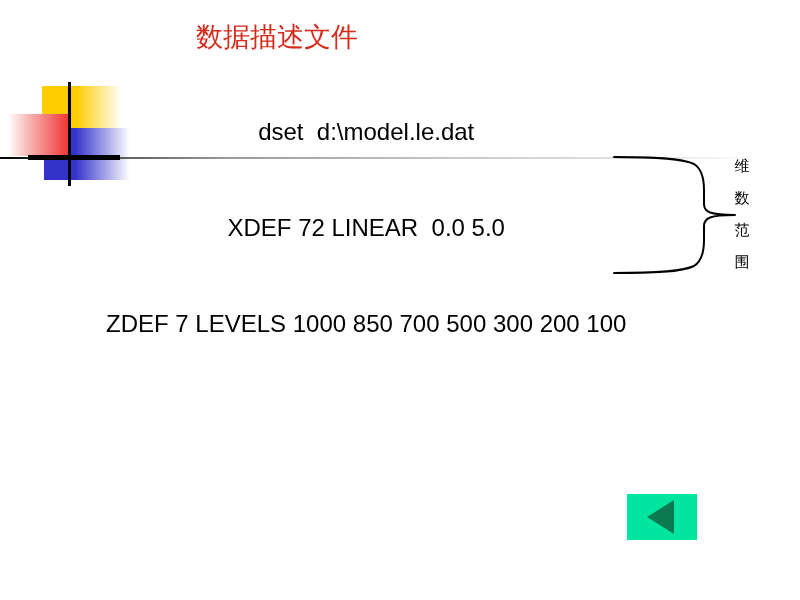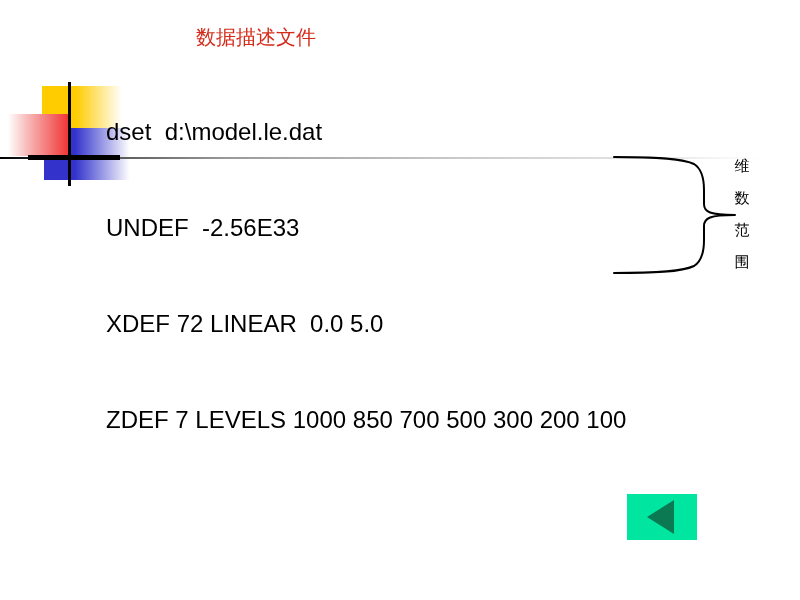--- a/index.html
+++ b/index.html
@@ -88,41 +88,42 @@
     width: 92px;
     height: 5px;
     background: #000000;
   }
 
   
   .slide-title {
     position: absolute;
     left: 196px;
     top: 20px;
-    font-size: 20px;
+    font-size: 27px;
     line-height: 34px;
     color: #D42A19;
     white-space: nowrap;
     font-family: "DejaVu Sans", "Liberation Sans", sans-serif;
   }
 
   
   .code-block {
     position: absolute;
     left: 106px;
     top: 52px;
     font-size: 24px;
     line-height: 32px;
     color: #000000;
     white-space: pre;
     font-family: "Liberation Sans", "DejaVu Sans", sans-serif;
   }
   .code-line {
     height: 32px;
     white-space: pre;
+    text-align: center;
   }
 
   
   .brace {
     position: absolute;
     left: 612px;
     top: 152px;
     width: 125px;
     height: 126px;
     pointer-events: none;
@@ -176,21 +177,20 @@
     <div class="deco-hline"></div>
   </div>
 
   <div class="divider"></div>
   <div class="divider-cap"></div>
 
   <div class="slide-title">数据描述文件</div>
 
   <div class="code-block">
     <div class="code-line">dset  d:\model.le.dat</div>
-    <div class="code-line">UNDEF  -2.56E33</div>
     <div class="code-line">XDEF 72 LINEAR  0.0 5.0</div>
     <div class="code-line">ZDEF 7 LEVELS 1000 850 700 500 300 200 100</div>
     
     
 
     
     
     
     
     

